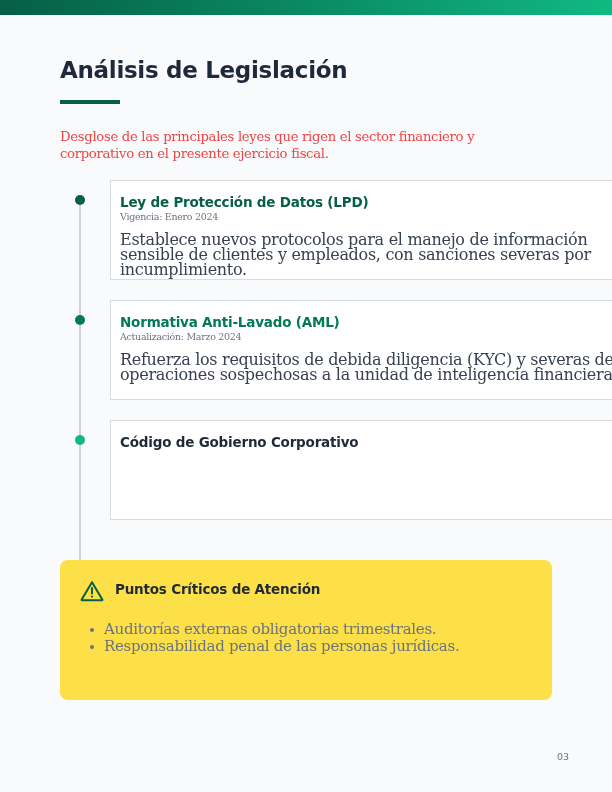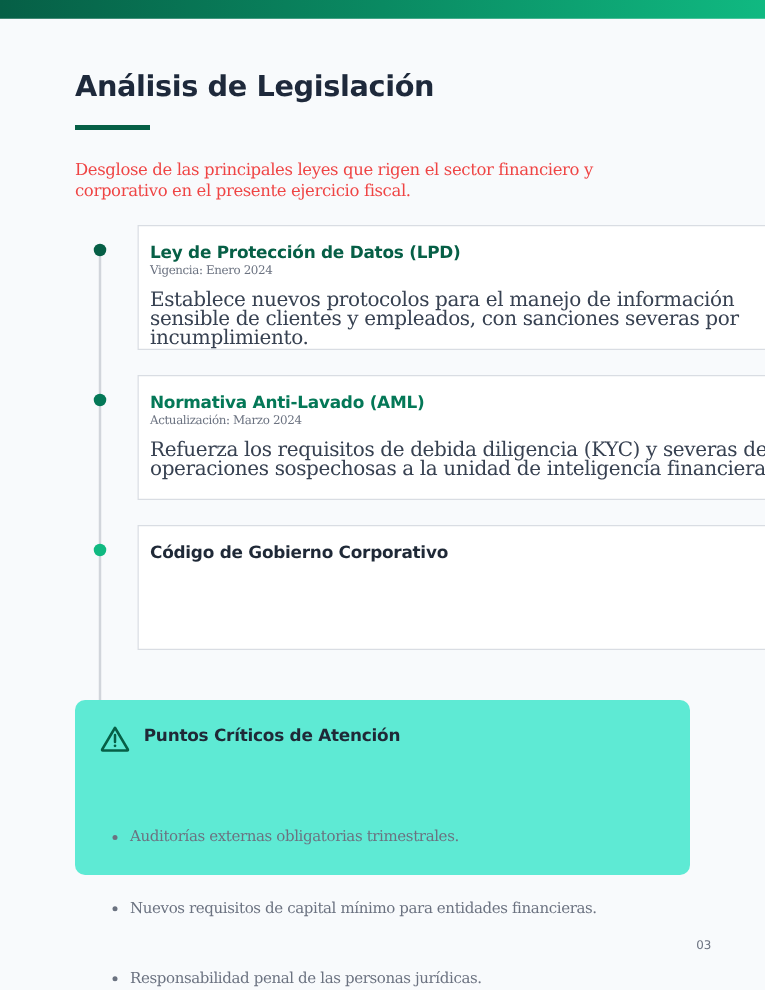--- a/index.html
+++ b/index.html
@@ -45,34 +45,34 @@
       line-height: 16px; letter-spacing: -0.2px;
     }
     .card-date {
       margin-top: 1px; font-size: 9.5px; color: #6b7280; line-height: 12px; letter-spacing: -0.3px;
     }
     .card-desc {
       margin-top: 9px; font-size: 16px; color: #374151; line-height: 15px; letter-spacing: -0.3px;
     }
     .alert-box {
       position: absolute; left: 60px; top: 560px; width: 492px; height: 140px;
-      background: #5eead4; border-radius: 8px;
+      background: #fde047; border-radius: 8px;
     }
     .alert-icon { position: absolute; left: 20px; top: 20px; width: 24px; height: 22px; }
     .alert-title {
       position: absolute; left: 55px; top: 21px;
       font-family: "DejaVu Sans", sans-serif; font-weight: bold; font-size: 13.5px;
       color: #1f2937; letter-spacing: -0.2px;
     }
     .alert-list {
       position: absolute; left: 28px; top: 61px; list-style: none;
     }
     .alert-list li {
-      position: relative; padding-left: 16px; font-size: 12px; line-height: 16.7px;
-      color: #6b7280; letter-spacing: -0.3px; margin-top: 40px;
+      position: relative; padding-left: 16px; font-size: 15px; line-height: 16.7px;
+      color: #6b7280; letter-spacing: -0.3px;
     }
     .alert-list li::before {
       content: ""; position: absolute; left: 2px; top: 7px; width: 4px; height: 4px;
       border-radius: 50%; background: #6b7280;
     }
     .page-number {
       position: absolute; left: 557px; top: 751px;
       font-family: "DejaVu Sans", sans-serif; font-size: 9.5px; color: #6b7280;
     }
   </style>
@@ -113,18 +113,17 @@
   <span class="alert-icon">
     <svg width="24" height="22" viewBox="0 0 24 22">
       <path d="M12 2.2 L22.3 19.6 Q22.6 20.3 21.8 20.3 L2.2 20.3 Q1.4 20.3 1.7 19.6 Z" fill="none" stroke="#065f46" stroke-width="2" stroke-linejoin="round"></path>
       <line x1="12" y1="8" x2="12" y2="13.5" stroke="#065f46" stroke-width="2" stroke-linecap="round"></line>
       <circle cx="12" cy="16.6" r="1.1" fill="#065f46"></circle>
     </svg>
   </span>
   <div class="alert-title">Puntos Críticos de Atención</div>
   <ul class="alert-list">
     <li>Auditorías externas obligatorias trimestrales.</li>
-    <li>Nuevos requisitos de capital mínimo para entidades financieras.</li>
     <li>Responsabilidad penal de las personas jurídicas.</li>
   </ul>
 </div>
 
 <div class="page-number">03</div>
 
 </body></html>

